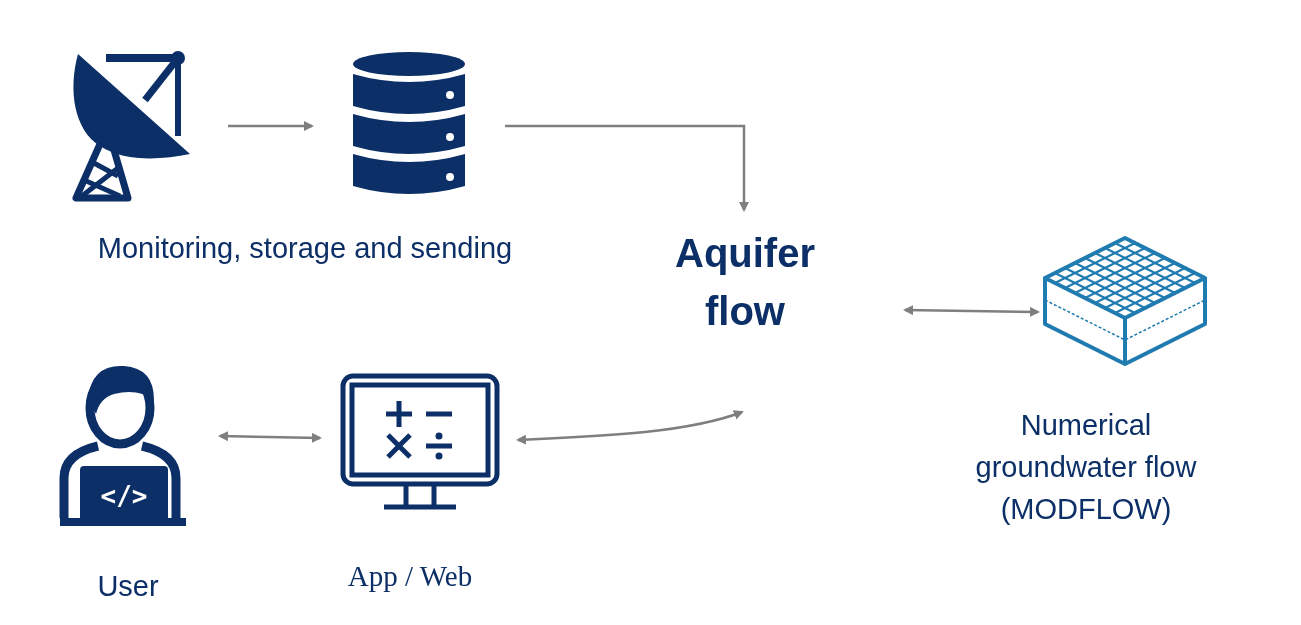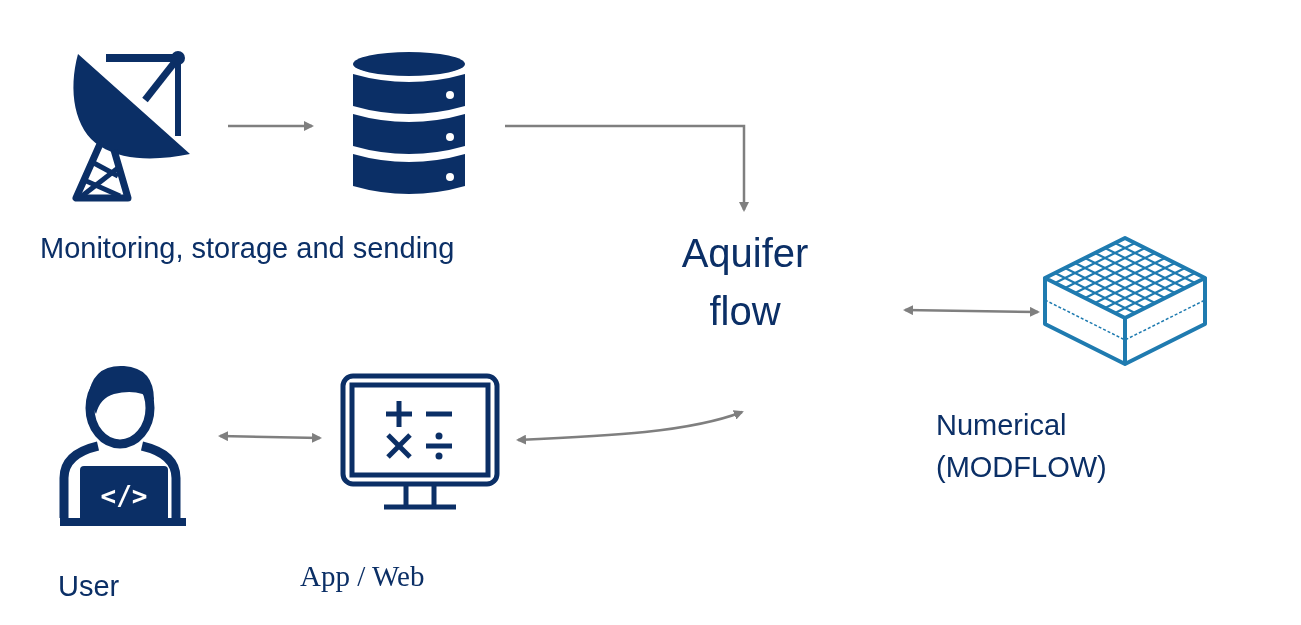--- a/index.html
+++ b/index.html
@@ -1,20 +1,20 @@
 <!DOCTYPE html>
 <html><head>
 <meta charset="utf-8">
 <style>
   html, body { margin: 0; padding: 0; background: #ffffff; }
   body { width: 1301px; height: 625px; position: relative; overflow: hidden;
          font-family: "Liberation Sans", "DejaVu Sans", sans-serif; }
   .abs { position: absolute; }
-  .label { color: #0b2f66; font-size: 29px; text-align: left; line-height: 36px; }
-  .center-title { color: #0b2f66; font-weight: normal; font-size: 40px; text-align: center; line-height: 58px; }
+  .label { color: #0b2f66; font-size: 29px; text-align: center; line-height: 36px; }
+  .center-title { color: #0b2f66; font-weight: bold; font-size: 40px; text-align: center; line-height: 58px; }
   svg { position: absolute; overflow: visible; }
 </style>
 </head>
 <body>
 
 <svg width="1301" height="625" style="left:0;top:0">
   <defs>
     <marker id="ah" markerWidth="10" markerHeight="10" refX="8" refY="5" orient="auto" markerUnits="userSpaceOnUse">
       <path d="M0,0 L10,5 L0,10 z" fill="#7f7f7f"></path>
     </marker>
@@ -113,20 +113,21 @@
   <div>Monitoring, storage and sending</div>
 </div>
 
 <div class="abs center-title" style="left:590px;top:224px;width:310px;">
   <div>Aquifer</div>
   <div>flow</div>
 </div>
 
 <div class="abs label" style="left:936px;top:404px;width:300px;line-height:42px;">
   <div>Numerical</div>
+  <div>groundwater flow</div>
   <div>(MODFLOW)</div>
 </div>
 
 <div class="abs label" style="left:58px;top:556px;width:140px;margin-top:12px;">
   <div>User</div>
 </div>
 
 <div class="abs label" style="left:300px;top:558px;width:220px;font-family:Liberation Serif, serif;">
   <div>App / Web</div>
 </div>

